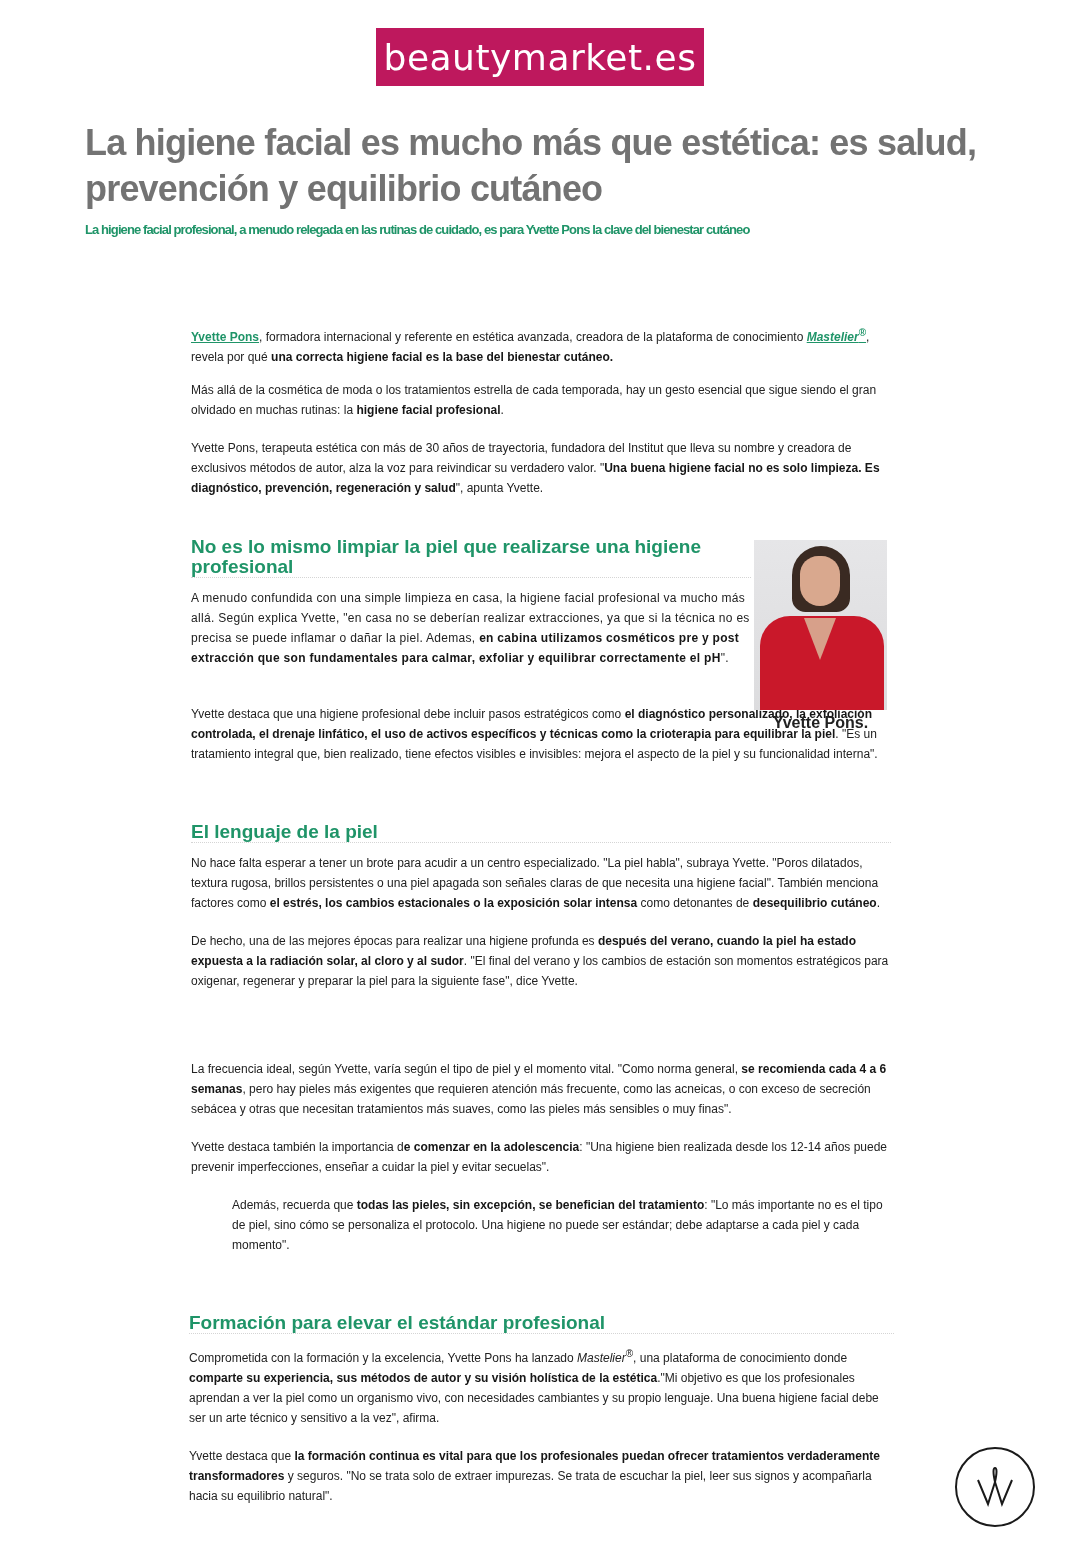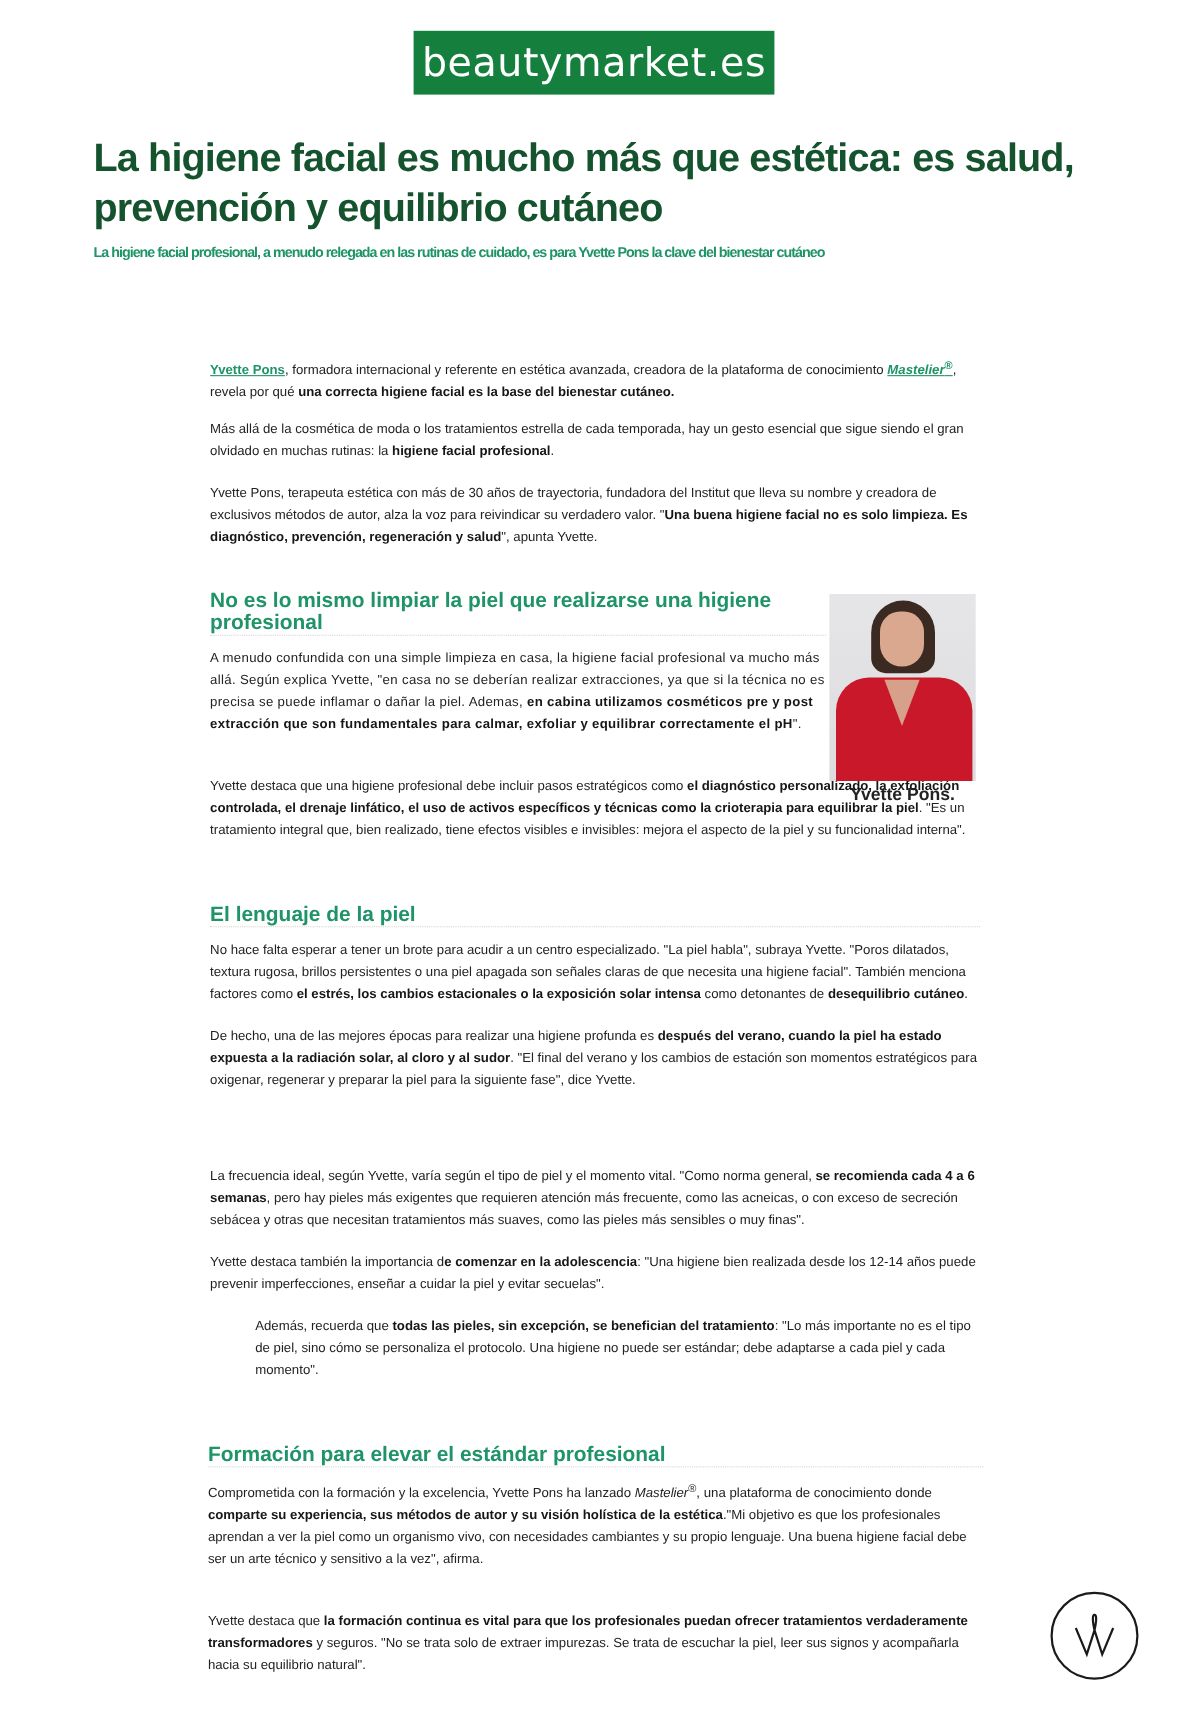--- a/index.html
+++ b/index.html
@@ -1,19 +1,19 @@
 <!DOCTYPE html>
 <html><head>
 <meta charset="utf-8">
 <style>
   html, body { margin:0; padding:0; background:#ffffff; }
   body { width:1081px; height:1561px; position:relative; overflow:hidden; font-family:"Liberation Sans", sans-serif; color:#1c1c1c; }
-  .logo-box { position:absolute; left:376px; top:28px; width:328px; height:58px; background:#15803d; display:flex; align-items:center; justify-content:center; }
+  .logo-box { position:absolute; left:376px; top:28px; width:328px; height:58px; background:#be185d; display:flex; align-items:center; justify-content:center; }
   .logo-text { color:#ffffff; font-family:"DejaVu Sans", sans-serif; font-size:36px; letter-spacing:0.5px; }
-  .title { position:absolute; left:85px; top:120px; width:940px; color:#14532d; font-family:"Liberation Sans", sans-serif; font-weight:bold; font-size:36px; line-height:46px; letter-spacing:-0.8px; margin:0; }
+  .title { position:absolute; left:85px; top:120px; width:940px; color:#737373; font-family:"Liberation Sans", sans-serif; font-weight:bold; font-size:36px; line-height:46px; letter-spacing:-0.8px; margin:0; }
   .subtitle { position:absolute; left:85px; top:220px; width:960px; color:#1f9468; font-weight:bold; font-size:13px; letter-spacing:-0.9px; margin:0; }
   p { margin:0; font-size:12px; line-height:20px; color:#222; }
   b { font-weight:bold; color:#161616; }
   a.link { color:#1f9468; font-weight:bold; text-decoration:underline; }
   a.link i { font-style:italic; }
   h2 { margin:0; color:#1f9468; font-size:19px; line-height:20px; font-weight:bold; border-bottom:1px dotted #d5d5d5; padding-bottom:0px; }
   .blk { position:absolute; left:191px; }
   .photo { position:absolute; left:754px; top:540px; width:133px; height:170px; background:linear-gradient(180deg,#e6e6e8 0%,#dcdcde 100%); overflow:hidden; }
   .photo .hair { position:absolute; left:38px; top:6px; width:58px; height:66px; background:#3a2a22; border-radius:30px 30px 14px 14px; }
   .photo .face { position:absolute; left:46px; top:16px; width:40px; height:50px; background:#d9a88e; border-radius:20px 20px 22px 22px; }
@@ -71,20 +71,20 @@
 
 <div class="blk" style="top:1049px; width:700px;">
   <p style="margin-top:10px;"><span>La frecuencia ideal, según Yvette, varía según el tipo de piel y el momento vital. "Como norma general, </span><b>se recomienda cada 4 a 6 semanas</b><span>, pero hay pieles más exigentes que requieren atención más frecuente, como las acneicas, o con exceso de secreción sebácea y otras que necesitan tratamientos más suaves, como las pieles más sensibles o muy finas".</span></p>
   <p style="margin-top:18px;"><span>Yvette destaca también la importancia d</span><b>e comenzar en la adolescencia</b><span>: "Una higiene bien realizada desde los 12-14 años puede prevenir imperfecciones, enseñar a cuidar la piel y evitar secuelas".</span></p>
   <p style="margin-top:18px;margin-left:41px;"><span>Además, recuerda que </span><b>todas las pieles, sin excepción, se benefician del tratamiento</b><span>: "Lo más importante no es el tipo de piel, sino cómo se personaliza el protocolo. Una higiene no puede ser estándar; debe adaptarse a cada piel y cada momento".</span></p>
 </div>
 
 <div class="blk" style="left:189px; top:1313px; width:705px;">
   <h2>Formación para elevar el estándar profesional</h2>
   <p style="margin-top:10px;"><span>Comprometida con la formación y la excelencia, Yvette Pons ha lanzado </span><i>Mastelier</i><sup>®</sup><span>, una plataforma de conocimiento donde </span><b>comparte su experiencia, sus métodos de autor y su visión holística de la estética</b><span>."Mi objetivo es que los profesionales aprendan a ver la piel como un organismo vivo, con necesidades cambiantes y su propio lenguaje. Una buena higiene facial debe ser un arte técnico y sensitivo a la vez", afirma.</span></p>
-  <p style="margin-top:36px;"><span>Yvette destaca que </span><b>la formación continua es vital para que los profesionales puedan ofrecer tratamientos verdaderamente transformadores</b><span> y seguros. "No se trata solo de extraer impurezas. Se trata de escuchar la piel, leer sus signos y acompañarla hacia su equilibrio natural".</span></p>
+  <p style="margin-top:18px;"><span>Yvette destaca que </span><b>la formación continua es vital para que los profesionales puedan ofrecer tratamientos verdaderamente transformadores</b><span> y seguros. "No se trata solo de extraer impurezas. Se trata de escuchar la piel, leer sus signos y acompañarla hacia su equilibrio natural".</span></p>
 </div>
 
 <div class="mark">
   <svg width="50" height="50" viewBox="0 0 50 50">
     <path d="M8 18 L18 42 L25 20 Q28 6 25 6 Q22 6 25 20 L32 42 L42 18" fill="none" stroke="#1a1a1a" stroke-width="2"></path>
   </svg>
 </div>
 
 </body></html>

